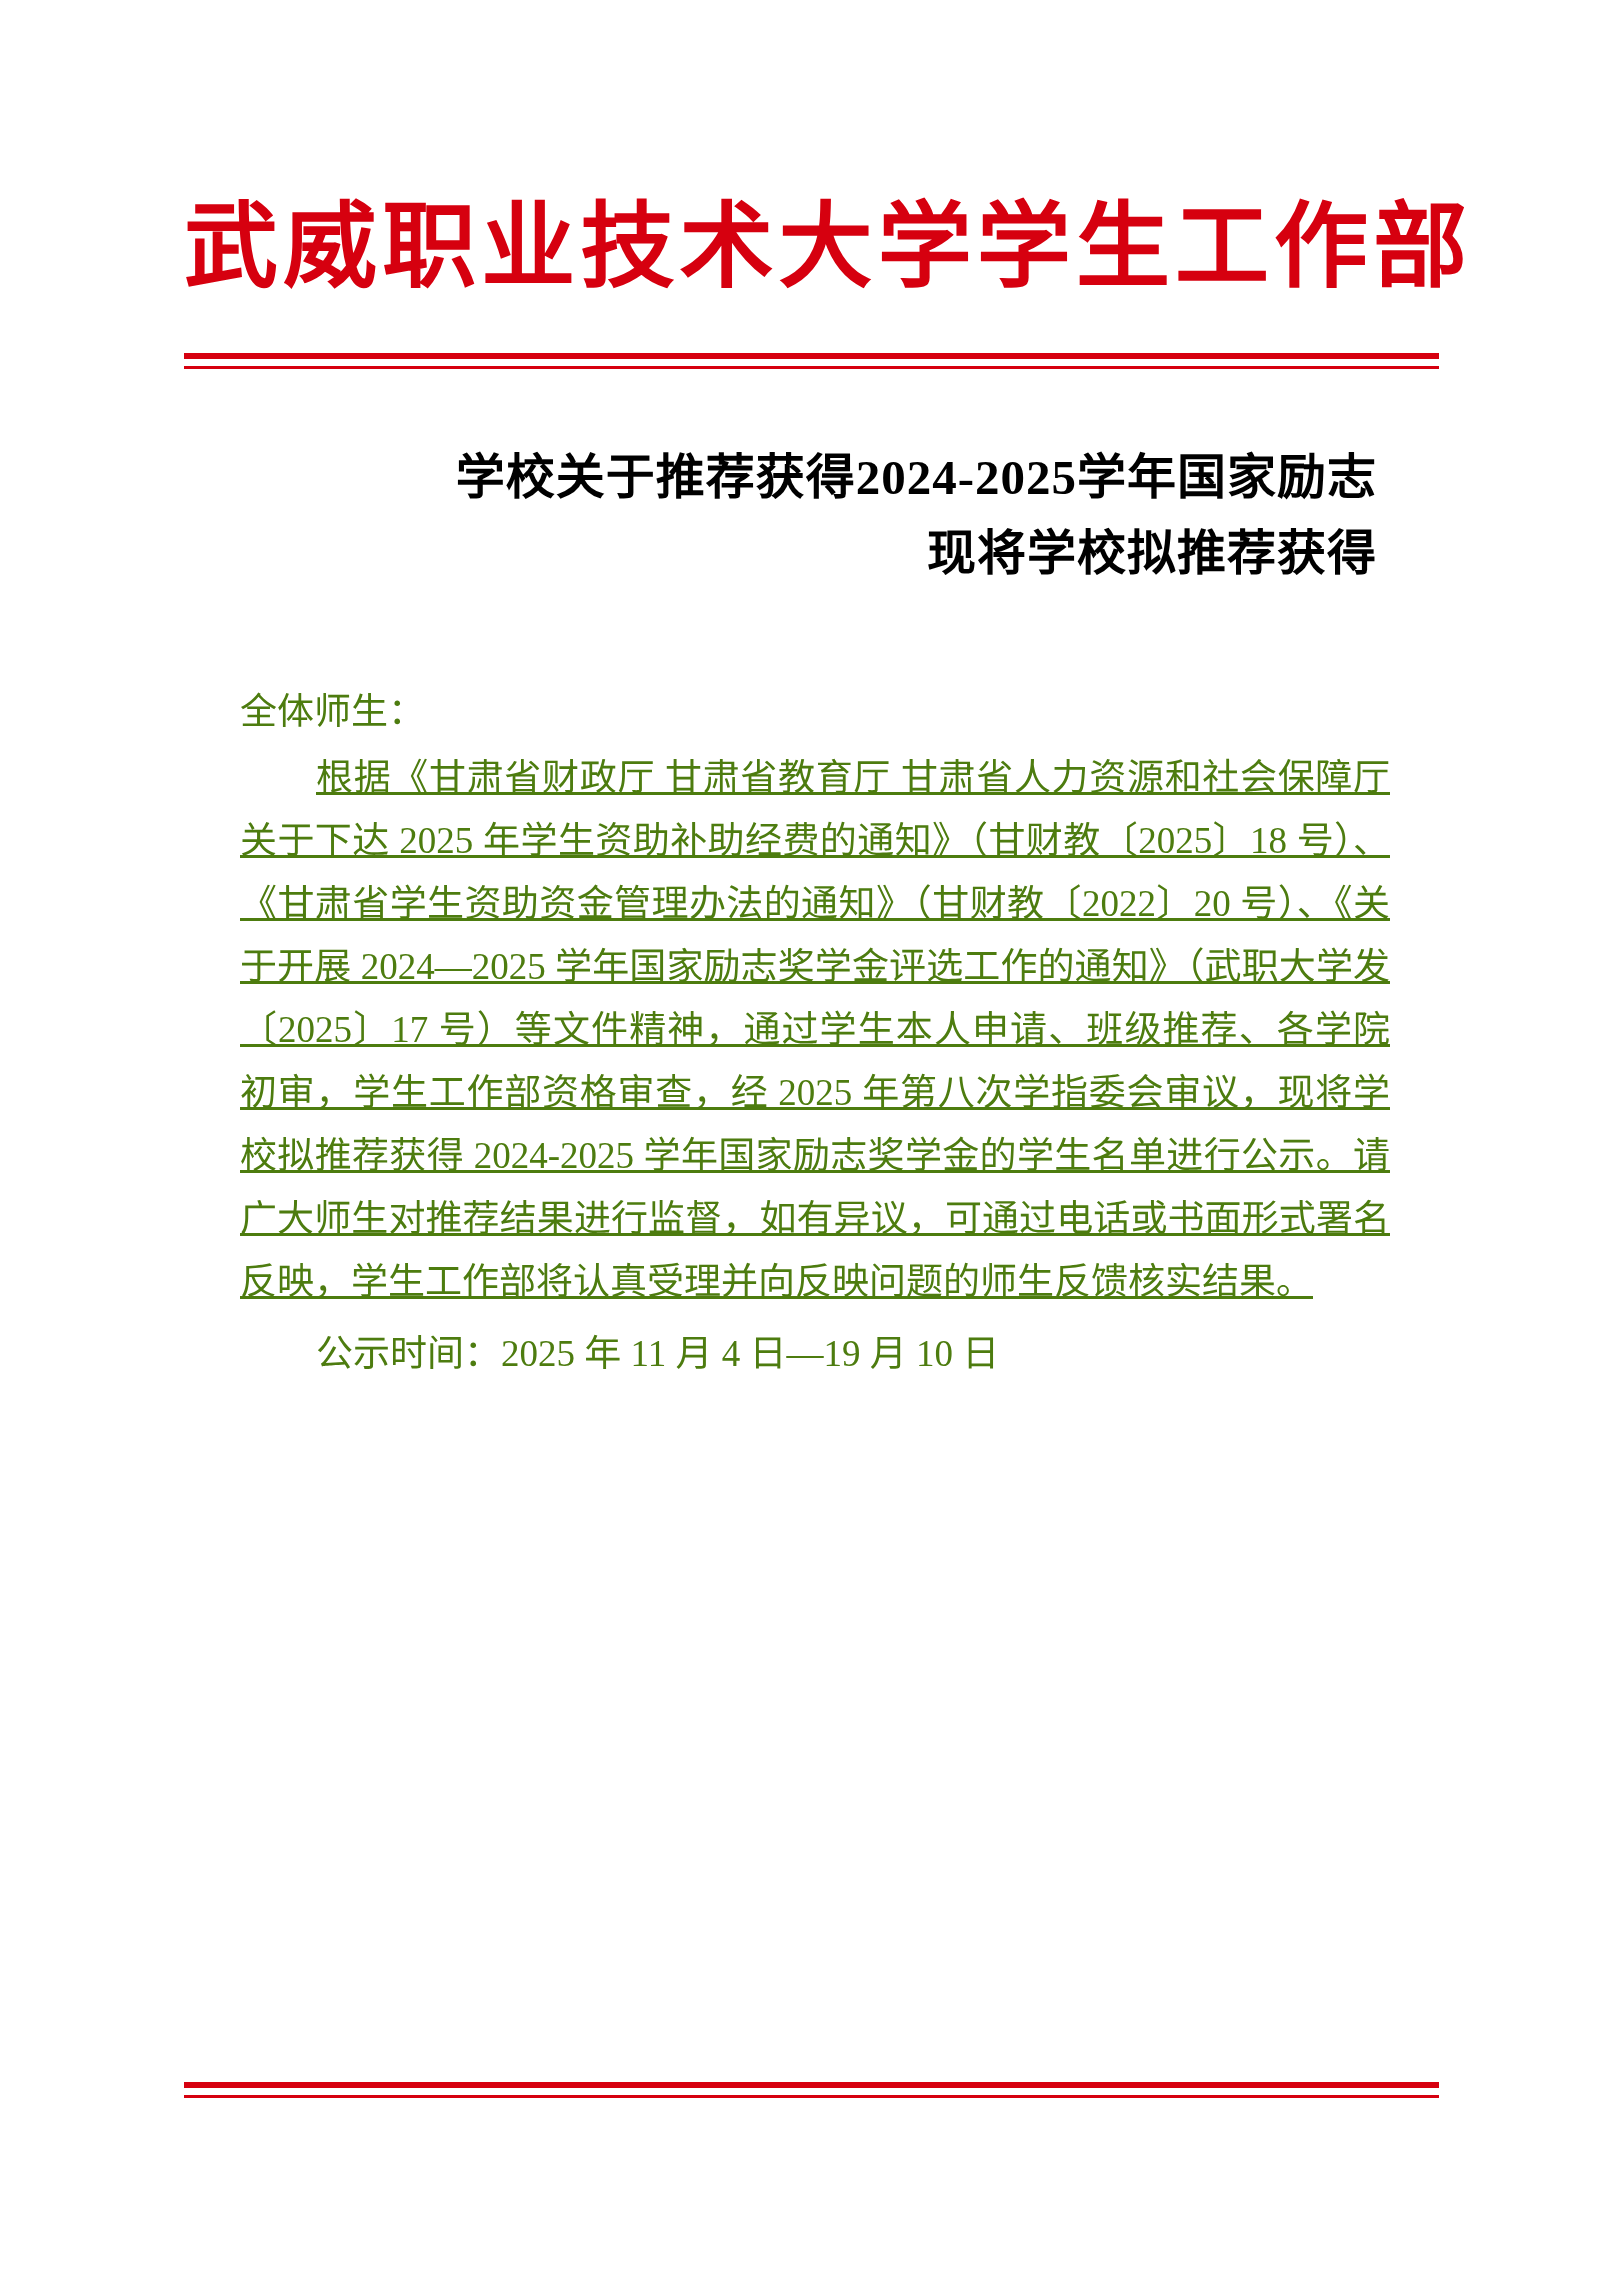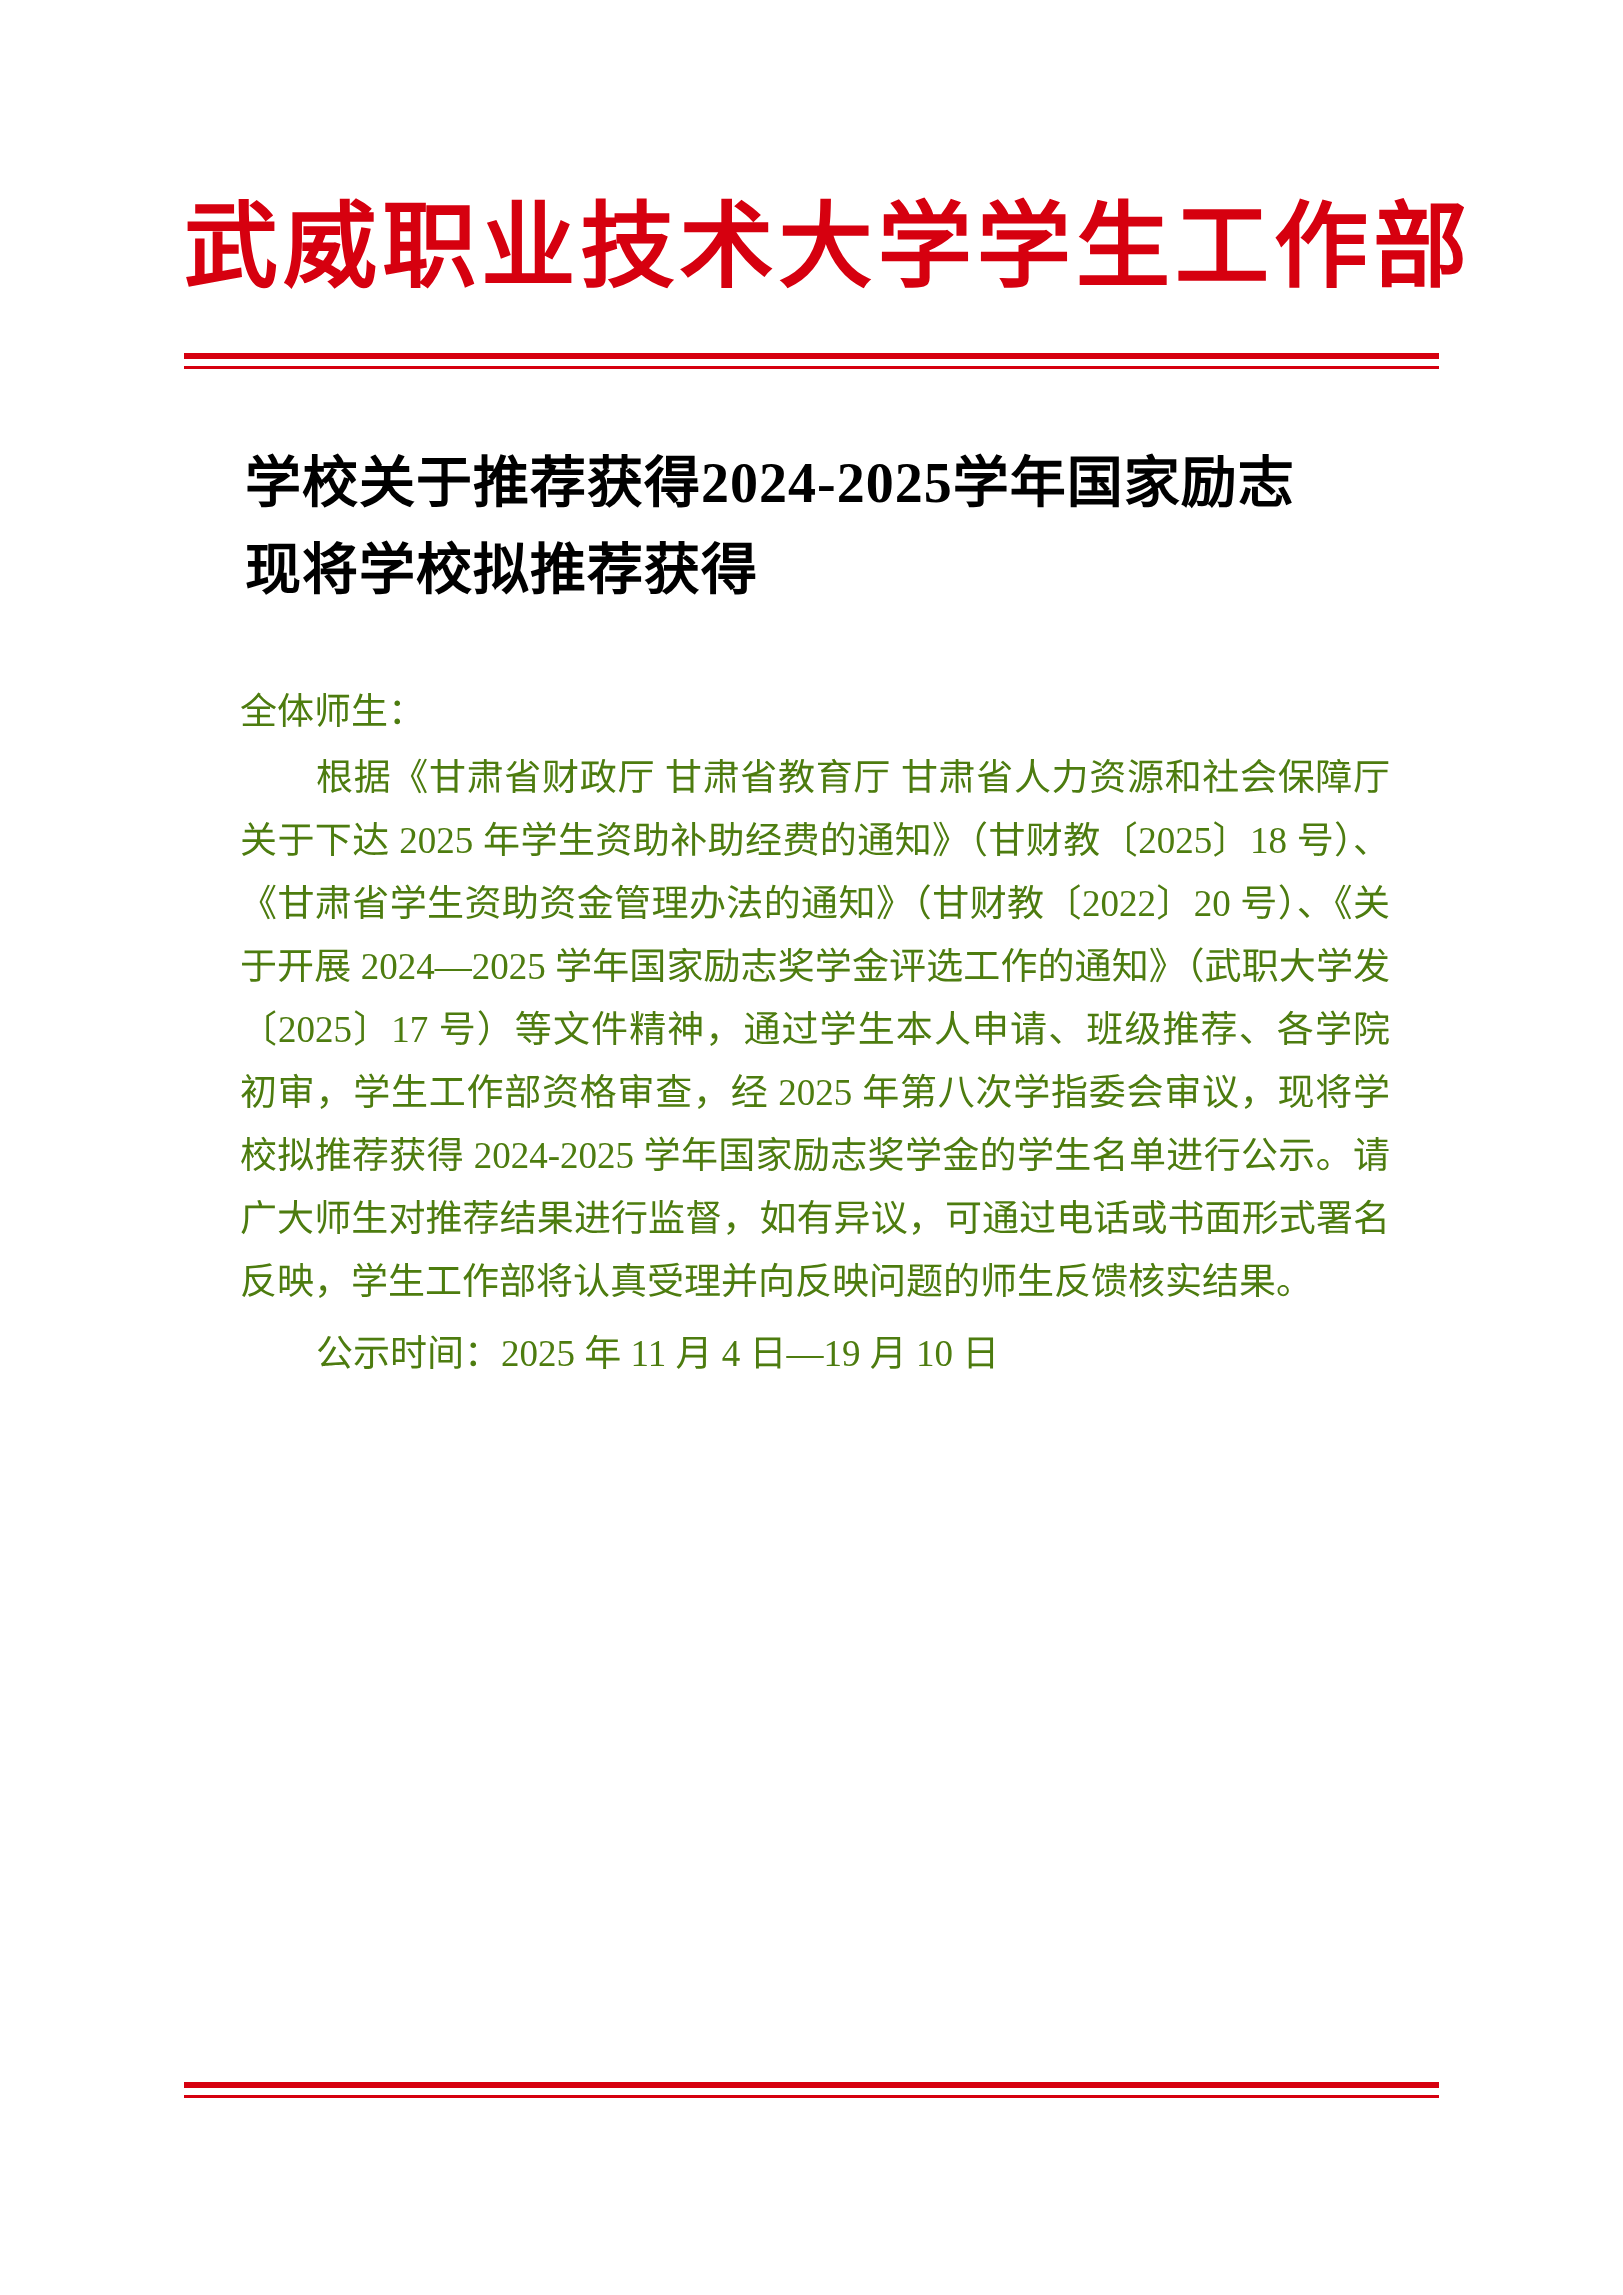--- a/index.html
+++ b/index.html
@@ -62,24 +62,24 @@
   }
   .rule-top-1 { top: 353px; }
   .rule-top-2 { top: 366px; }
 
   
   .doc-title {
     position: absolute;
     left: 61px;
     top: 440px;
     width: 1132px;
-    text-align: left;
+    text-align: right;
     font-family: "Liberation Serif", "DejaVu Serif", serif;
     font-weight: bold;
-    font-size: 56px;
+    font-size: 49px;
     line-height: 1.55;
     letter-spacing: 1px;
     color: #000000;
   }
 
   
   .body-block {
     position: absolute;
     left: 56px;
     top: 680px;
@@ -91,20 +91,21 @@
     letter-spacing: 0px;
   }
   .salutation {
     margin: 0 0 3.1px 0;
   }
   .para {
     margin: 0;
     text-indent: 76px;
     text-align: justify;
     text-justify: inter-ideograph;
+    text-decoration: underline;
   }
   .info-line {
     margin: 0;
     text-indent: 76px;
     white-space: nowrap;
   }
   .info-line.indent-more {
     text-indent: 225px;
   }
   .gap-sm { height: 9.2px; }

